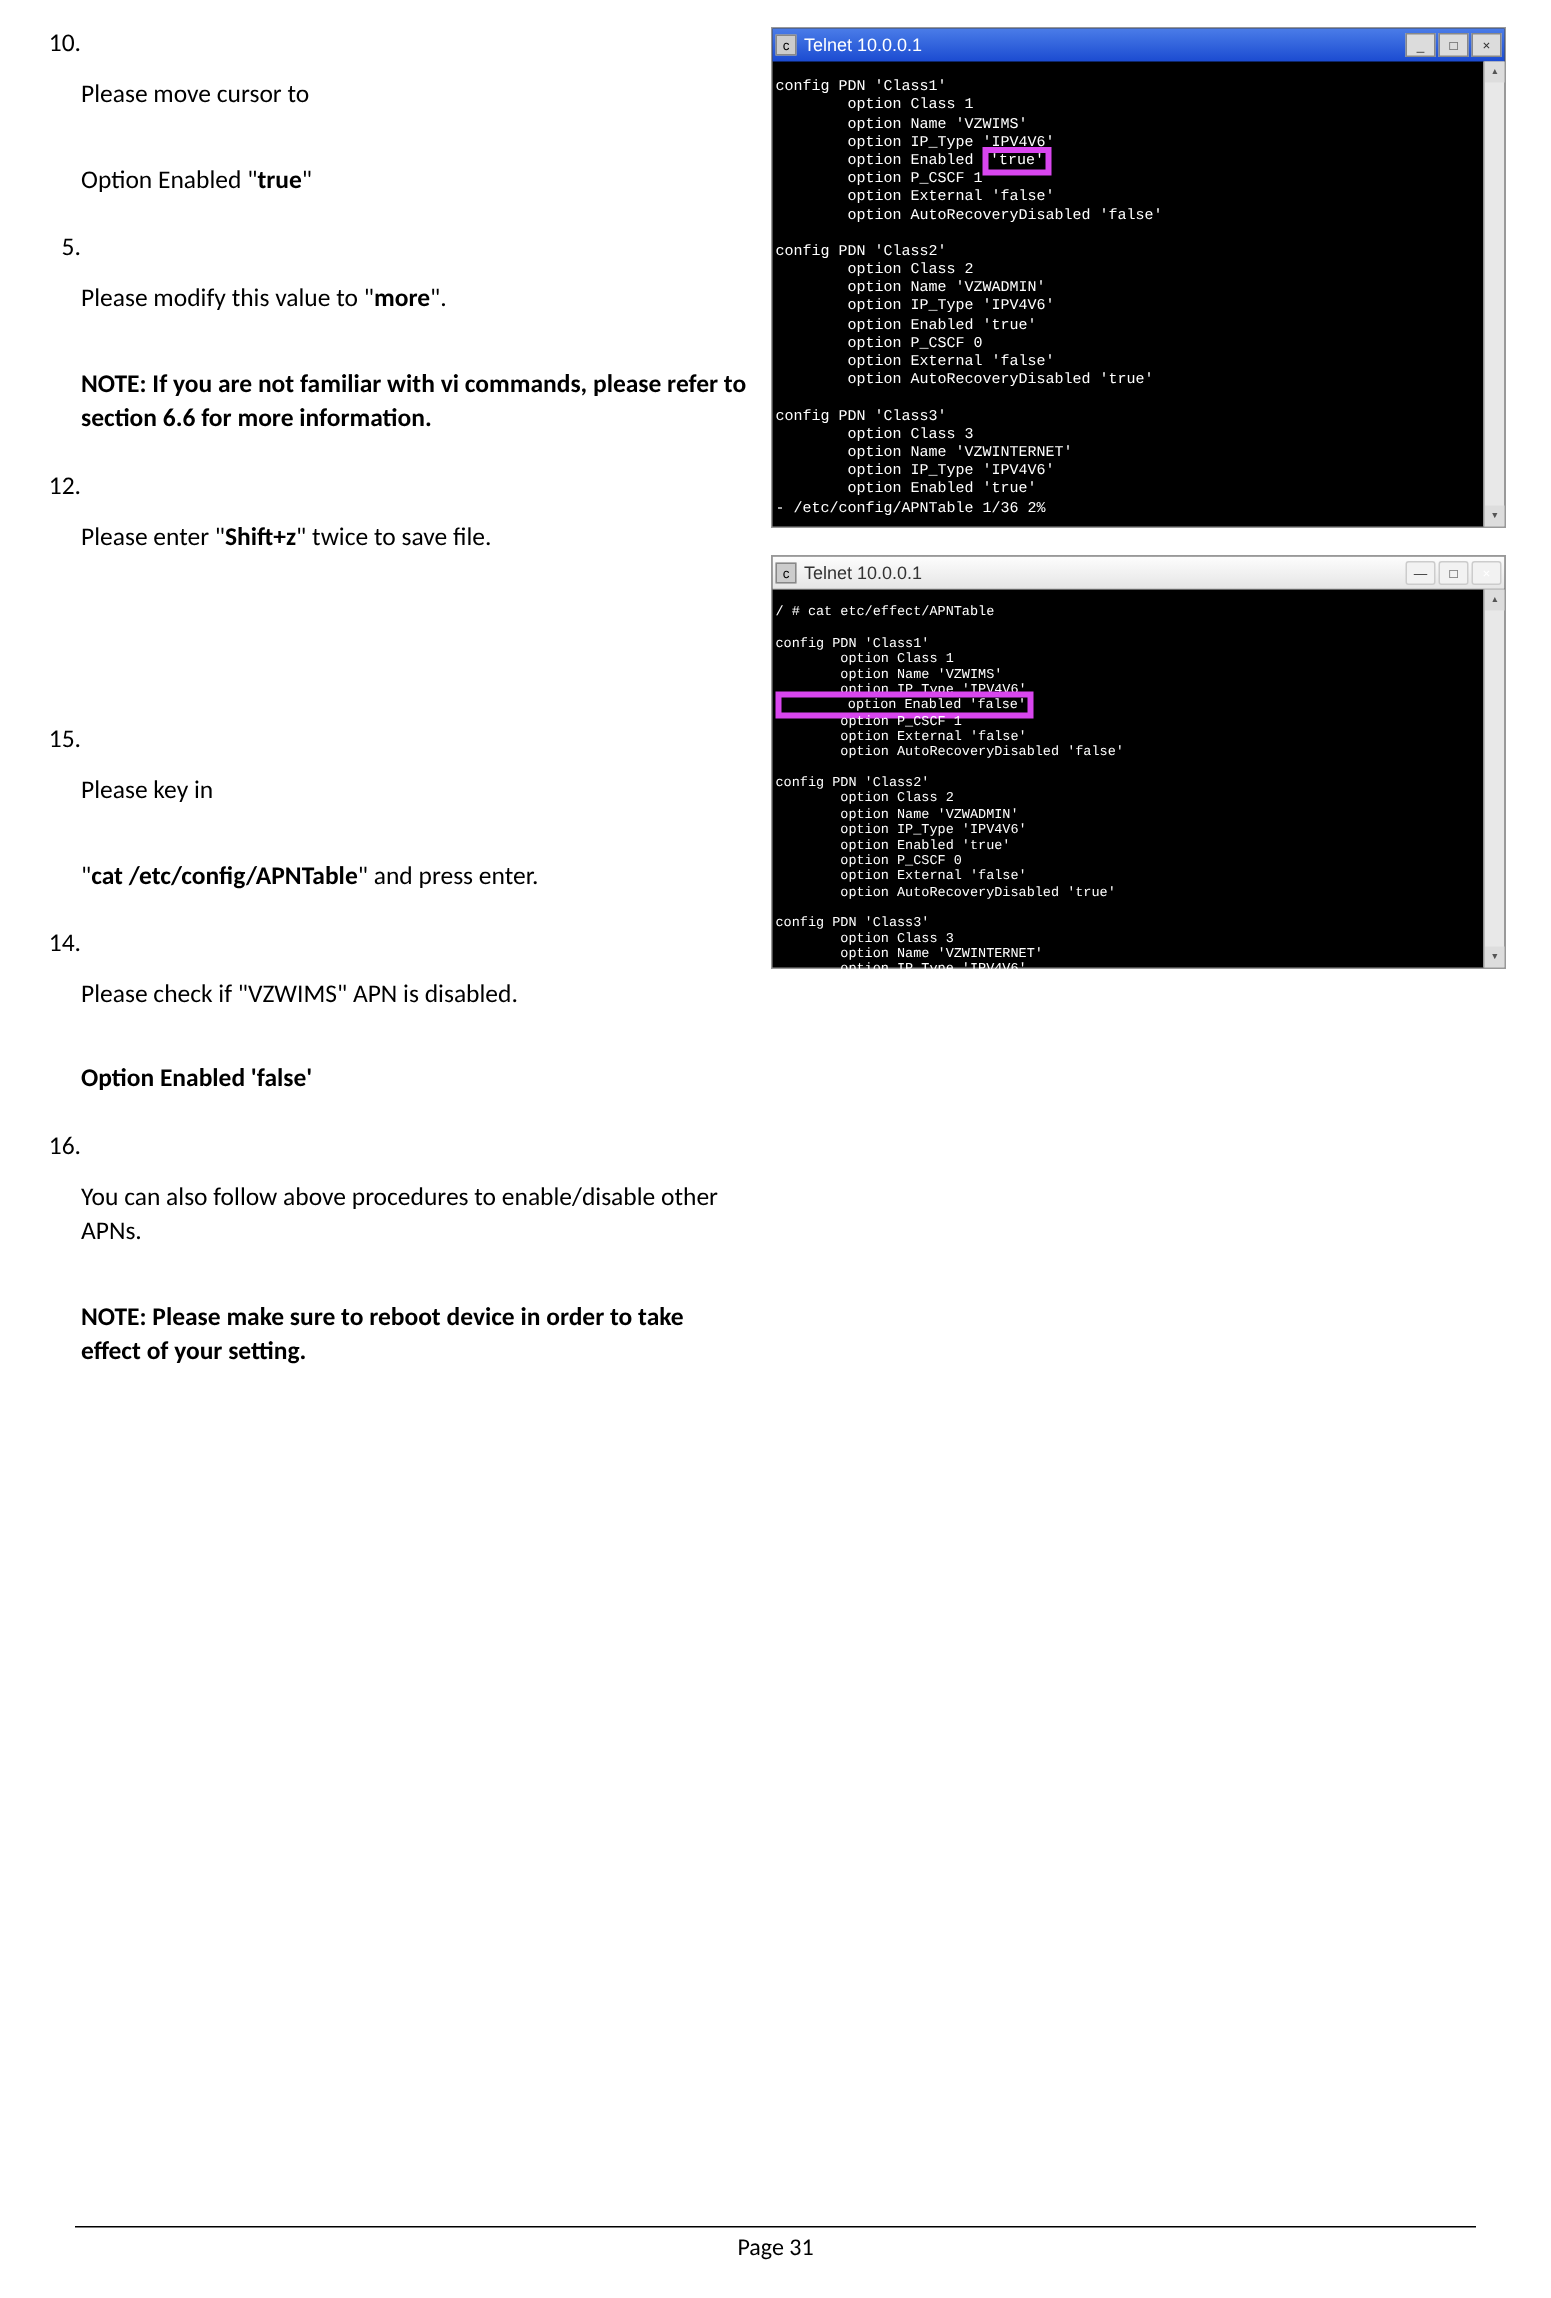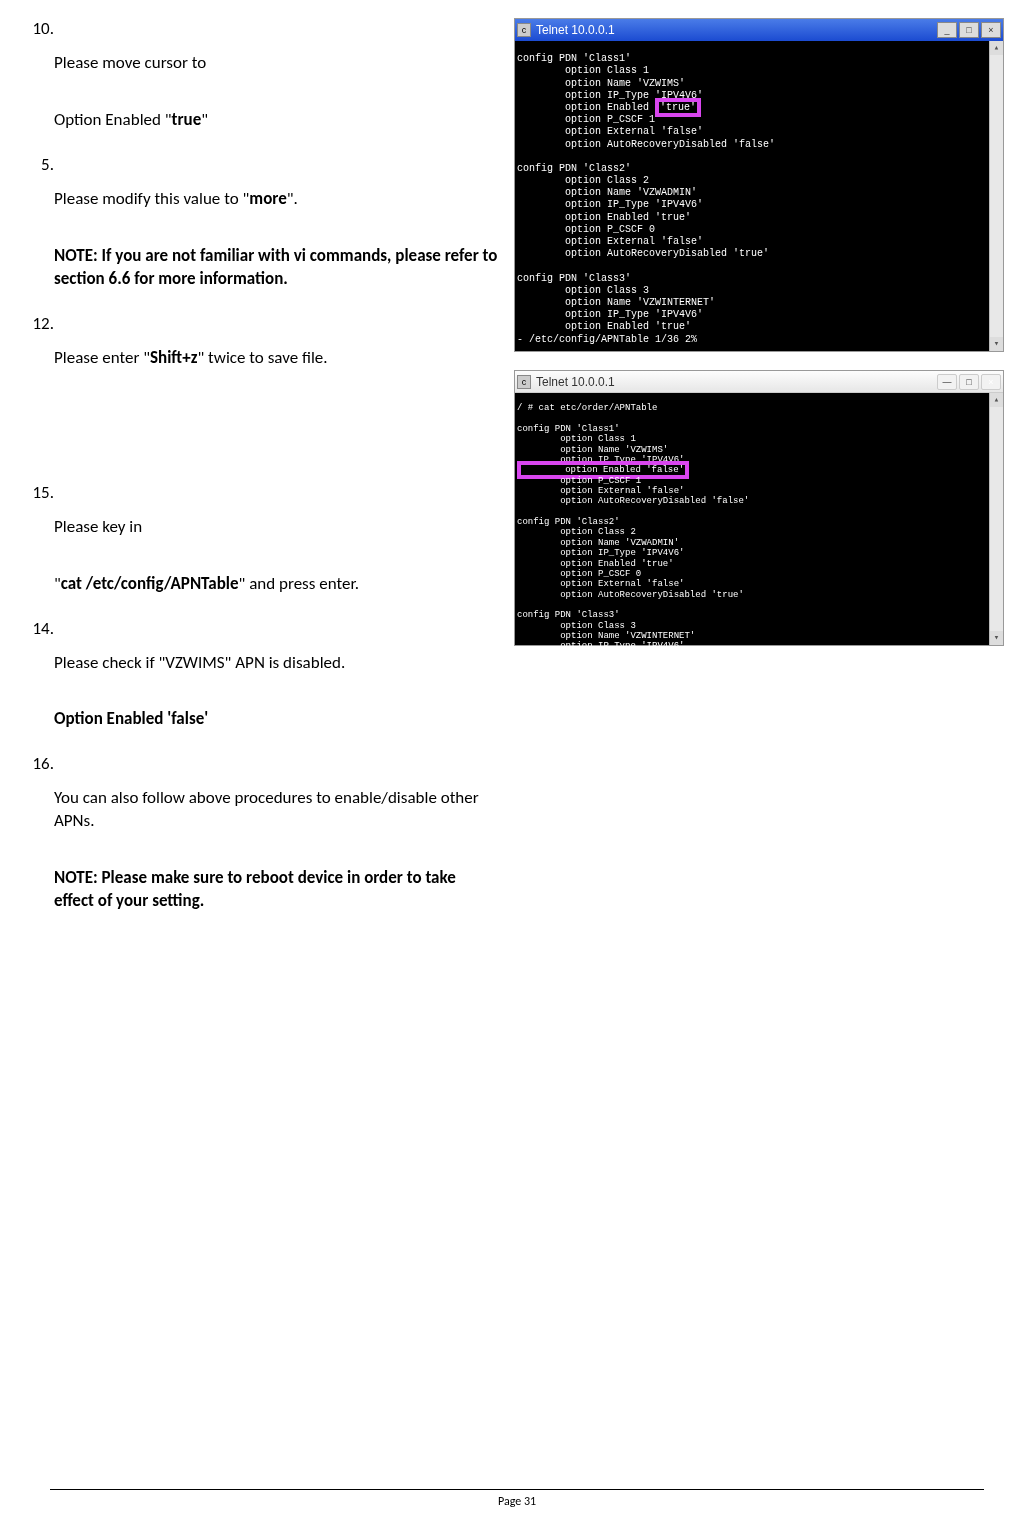--- a/index.html
+++ b/index.html
@@ -133,21 +133,21 @@
       color: #555;
     }
     .scroll-v .up { top: 0; }
     .scroll-v .down { bottom: 0; }
     .footer {
       position: absolute;
       left: 50px; right: 50px; bottom: 24px;
       border-top: 1px solid #000;
       text-align: center;
       padding-top: 4px;
-      font-size: 12px;
+      font-size: 16px;
     }
   </style>
 </head>
 <body>
 
 <div class="page">
   <div class="left-col">
 
     <div class="step">
       <div class="step-num">10.</div>
@@ -249,21 +249,21 @@
       <div class="tw-titlebar white">
         <div class="tw-icon">c</div>
         <div class="tw-title">Telnet 10.0.0.1</div>
         <div class="tw-btns">
           <div class="tw-btn">—</div>
           <div class="tw-btn">□</div>
           <div class="tw-btn close2">×</div>
         </div>
       </div>
       <div class="term-body" style="line-height:1.15;">
-<div class="term-block"><span>/ # cat etc/order/APNTable</span>
+<div class="term-block"><span>/ # cat etc/effect/APNTable</span>
 
 <span>config PDN 'Class1'</span>
 <span>        option Class 1</span>
 <span>        option Name 'VZWIMS'</span>
 <span>        option IP_Type 'IPV4V6'</span>
 <span class="hl-red">        option Enabled 'false'</span>
 <span>        option P_CSCF 1</span>
 <span>        option External 'false'</span>
 <span>        option AutoRecoveryDisabled 'false'</span>
 

